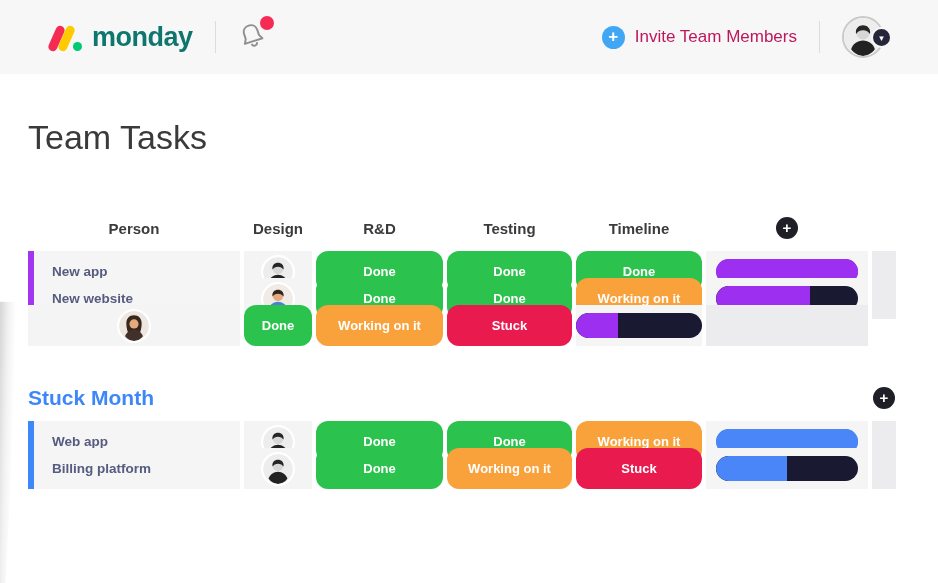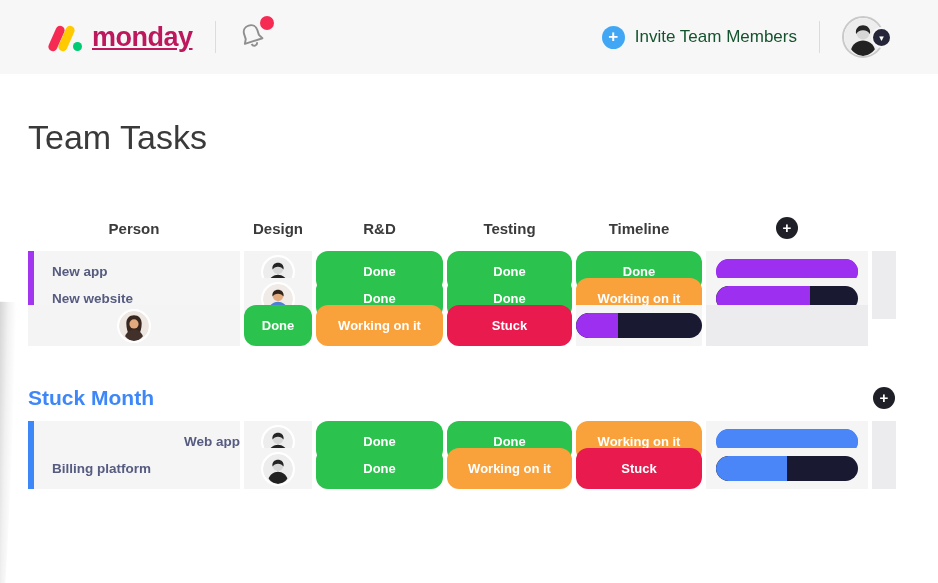--- a/index.html
+++ b/index.html
@@ -8,32 +8,32 @@
 
   
   .topbar { height:74px; background:#f7f7f8; display:flex; align-items:center;
             padding:0 38px 0 52px; position:relative; }
   .brand { display:flex; align-items:center; gap:6px; }
   .logo-marks { display:flex; align-items:flex-end; gap:3px; height:30px; }
   .mark { display:inline-block; border-radius:5px; }
   .mark.red    { width:9px;  height:27px; background:#f62b54; transform:rotate(24deg); }
   .mark.yellow { width:9px;  height:27px; background:#ffcb00; transform:rotate(24deg); margin-left:-2px;}
   .mark.green  { width:9px;  height:9px;  background:#00ca72; border-radius:50%; margin-left:-1px; margin-bottom:1px;}
-  .brand-name { font-size:27px; font-weight:700; color:#be185d; letter-spacing:-0.5px; margin-left:4px;text-decoration:underline;}
+  .brand-name { font-size:27px; font-weight:700; color:#0f766e; letter-spacing:-0.5px; margin-left:4px;}
   .v-div { width:1px; height:32px; background:#dcdcdc; margin:0 22px; }
   .bell-wrap { position:relative; width:30px; height:32px; }
   .bell-wrap svg { transform:rotate(-18deg); }
   .notif-dot { position:absolute; top:-5px; right:-6px; width:14px; height:14px;
                border-radius:50%; background:#f62b54; }
   .topbar-spacer { flex:1; }
   .invite { display:flex; align-items:center; gap:10px; }
   .invite-plus { width:23px; height:23px; border-radius:50%; background:#41a7f5; color:#fff;
                  font-size:17px; font-weight:700; display:flex; align-items:center;
                  justify-content:center; border:none; line-height:1; padding-bottom:2px;}
-  .invite-label { font-size:17px; color:#14532d; }
+  .invite-label { font-size:17px; color:#be185d; }
   .account { position:relative; width:58px; height:42px; }
   .account .avatar-ring { position:absolute; left:0; top:0; width:42px; height:42px;
         border-radius:50%; border:2px solid #c9c9c9; background:#fff; overflow:hidden; }
   .account .avatar-ring svg { width:100%; height:100%; }
   .account .chev { position:absolute; right:8px; top:11px; width:21px; height:21px;
         border-radius:50%; background:#26263a; border:2px solid #f7f7f8; color:#fff;
         font-size:9px; display:flex; align-items:center; justify-content:center; }
 
   
   .content { padding:44px 42px 0 28px; position:relative; }
@@ -208,21 +208,21 @@
         <div class="col-head">Person</div>
         <div class="col-head">Design</div>
         <div class="col-head">R&amp;D</div>
         <div class="col-head">Testing</div>
         <div class="col-head">Timeline</div>
       </div>
       <button class="add-btn">+</button>
     </div>
     <div class="rows">
   <div class="task-row">
-    <div class="cell name-cell" style="border-left-color: rgb(61, 135, 248); justify-content: flex-end;">
+    <div class="cell name-cell" style="border-left-color: rgb(61, 135, 248);">
       <span class="task-name">Web app</span>
     </div>
     <div class="cell person-cell">
       <span class="avatar">
                 <svg viewBox="0 0 32 32" xmlns="http://www.w3.org/2000/svg">
     <circle cx="16" cy="16" r="16" fill="#ededed"></circle>
     <circle cx="16" cy="12.5" r="5.6" fill="#d6d6d6"></circle>
     <path d="M16 6.2c-3.4 0-6 2.4-6 5.6 0 .6.08 1.1.25 1.6 1-1.9 3.2-3.1 5.75-3.1s4.75 1.2 5.75 3.1c.17-.5.25-1 .25-1.6 0-3.2-2.6-5.6-6-5.6z" fill="#262626"></path>
     <path d="M16 19c-4.8 0-8.8 3.1-10 7.4C8.6 29.7 12.1 32 16 32s7.4-2.3 10-5.6C24.8 22.1 20.8 19 16 19z" fill="#222222"></path>
   </svg>

